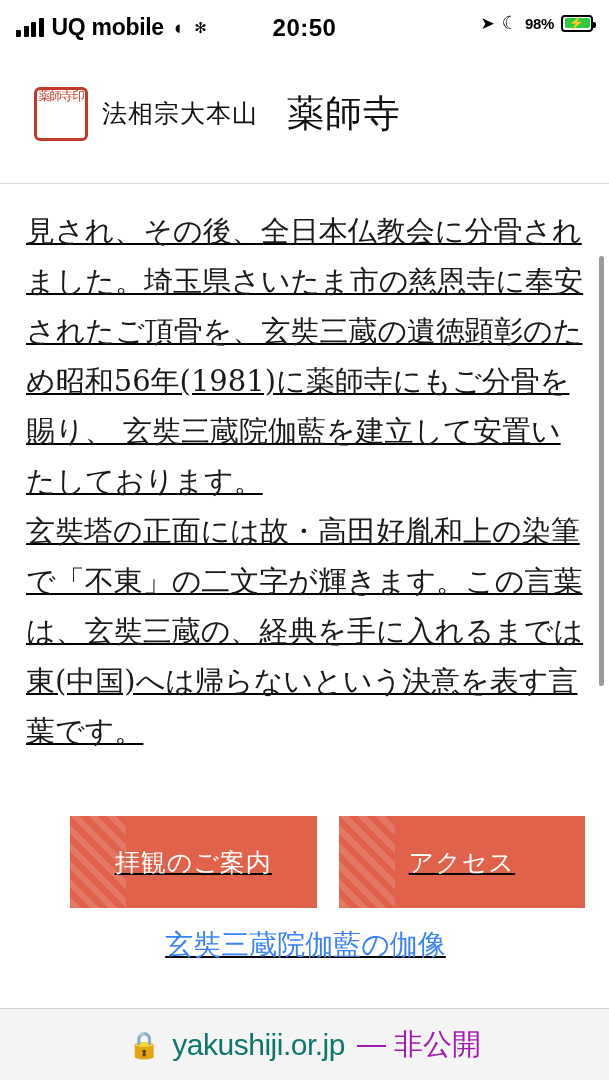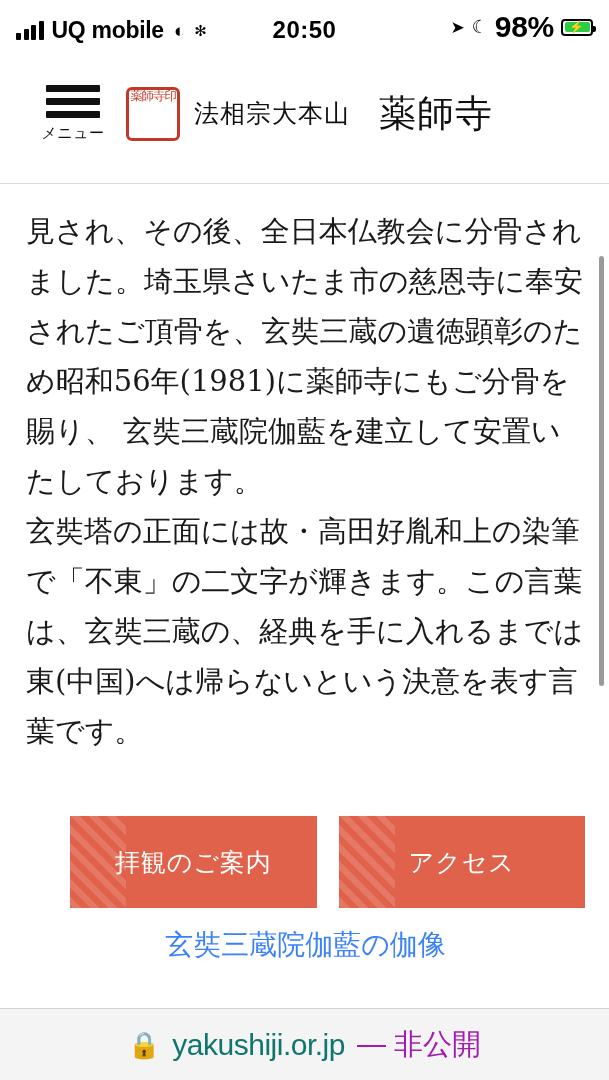--- a/index.html
+++ b/index.html
@@ -8,22 +8,22 @@
     height: 1080px;
     background: #ffffff;
     font-family: "Liberation Sans", sans-serif;
     overflow: hidden;
   }
 
   
   .statusbar {
     height: 44px;
     display: flex;
-    align-items: flex-end;
-    padding: 0 16px;
+    align-items: flex-start;
+    padding: 14px 16px;
     background: #ffffff;
     color: #000;
     position: relative;
   }
   .sb-left { display: flex; align-items: center; gap: 8px; }
   .signal-bars { display: flex; align-items: flex-end; gap: 2.5px; height: 18px; }
   .signal-bars i { display: block; width: 5px; background: #000; border-radius: 1px; }
   .signal-bars i:nth-child(1) { height: 7px; }
   .signal-bars i:nth-child(2) { height: 11px; }
   .signal-bars i:nth-child(3) { height: 15px; }
@@ -44,21 +44,21 @@
     letter-spacing: 0.5px;
   }
   .sb-right {
     margin-left: auto;
     display: flex;
     align-items: center;
     gap: 7px;
   }
   .loc-glyph { font-size: 17px; line-height: 1; }
   .moon-glyph { font-size: 18px; line-height: 1; }
-  .batt-pct { font-size: 30px; font-weight: bold; letter-spacing: -0.3px; }
+  .batt-pct { font-size: 15px; font-weight: bold; letter-spacing: -0.3px; }
   .batt {
     width: 32px; height: 17px;
     border: 2px solid #000;
     border-radius: 4px;
     position: relative;
     display: flex;
     align-items: center;
     padding: 1.5px;
   }
   .batt::after {
@@ -145,20 +145,21 @@
     margin-left: 15px;
   }
 
   
   .content {
     position: relative;
     height: calc(1080px - 44px - 140px - 72px);
     padding: 22px 24px 0 26px;
     background: #fff;
     overflow: hidden;
+    text-decoration: underline;
   }
   .para {
     font-size: 29px;
     line-height: 50px;
     color: #1a1a1a;
     font-family: "DejaVu Serif", serif;
     letter-spacing: 0px;
   }
   .para + .para { margin-top: 0; }
 
@@ -255,28 +256,20 @@
     <span class="moon-glyph">☾</span>
     <span class="batt-pct">98%</span>
     <span class="batt">
       <span class="fill"></span>
       <span class="bolt">⚡</span>
     </span>
   </div>
 </div>
 
 <div class="site-header">
-  <div class="hamburger-wrap">
-    <div class="hamburger">
-      <span></span>
-        <span></span>
-        <span></span>
-    </div>
-    <div class="menu-label">メニュー</div>
-  </div>
   <div class="seal">
     <span>薬師寺印</span>
   </div>
   <div class="brand-sub">法相宗大本山</div>
   <div class="brand-main">薬師寺</div>
 </div>
 
 <div class="content">
   <p class="para">見され、その後、全日本仏教会に分骨されました。埼玉県さいたま市の慈恩寺に奉安されたご頂骨を、玄奘三蔵の遺徳顕彰のため昭和56年(1981)に薬師寺にもご分骨を賜り、 玄奘三蔵院伽藍を建立して安置いたしております。</p>
   <p class="para">玄奘塔の正面には故・高田好胤和上の染筆で「不東」の二文字が輝きます。この言葉は、玄奘三蔵の、経典を手に入れるまでは東(中国)へは帰らないという決意を表す言葉です。</p>

